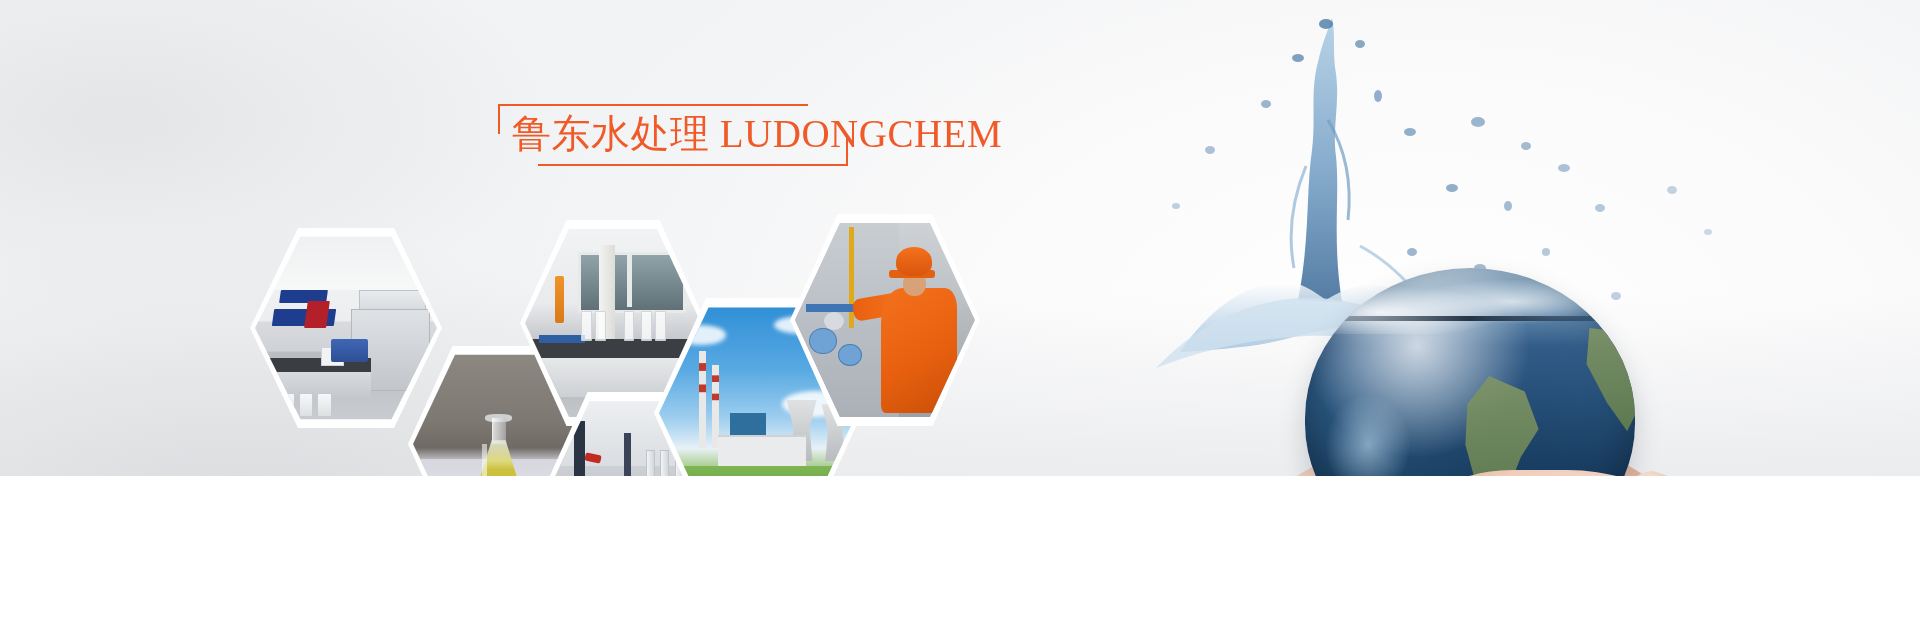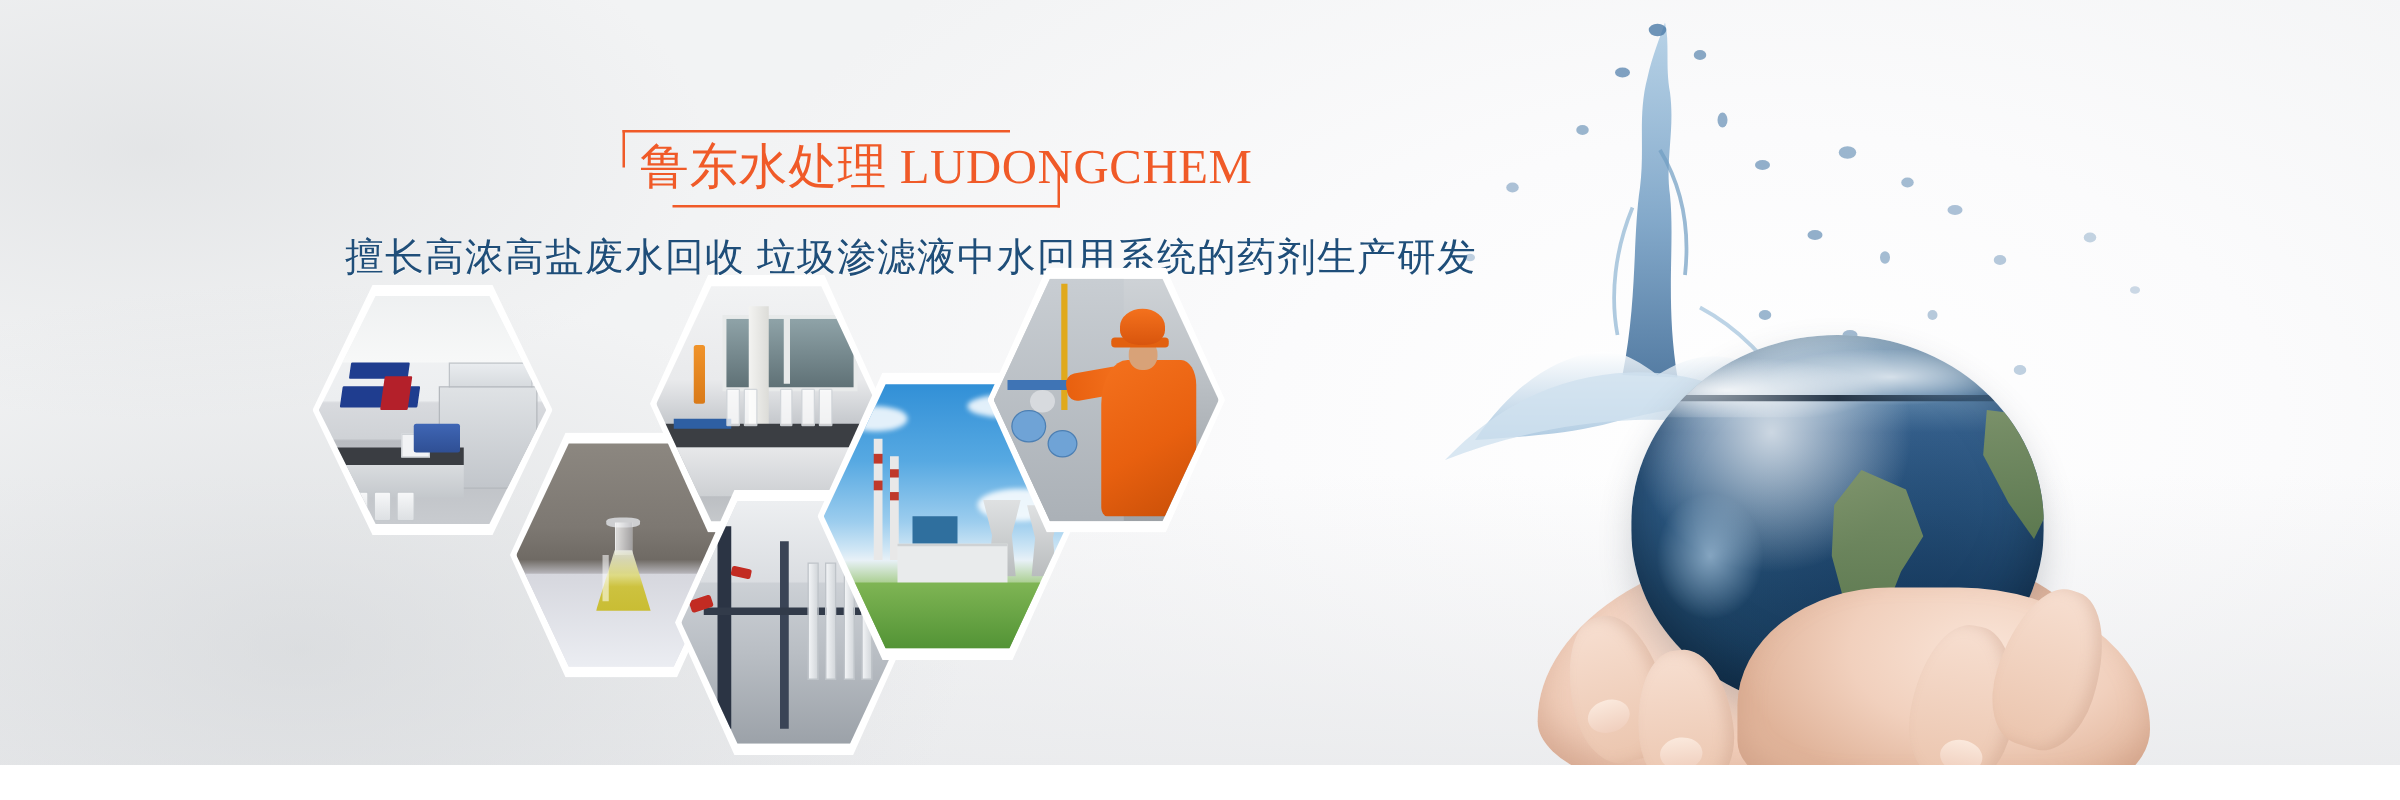--- a/index.html
+++ b/index.html
@@ -2,21 +2,21 @@
 <html><head>
 <meta charset="utf-8">
 <style>
   html,body{margin:0;padding:0;}
   body{
     width:1920px;height:640px;overflow:hidden;
     font-family:"Liberation Sans", sans-serif;
     background:#ffffff;
   }
   .stage{
-    position:relative;width:1920px;height:612px;overflow:hidden;
+    position:relative;width:1920px;height:476px;overflow:hidden;
     background:
       radial-gradient(ellipse 900px 520px at 1420px 340px, #ffffff 0%, #fbfbfc 45%, #f2f3f4 100%),
       linear-gradient(160deg,#e9eaec 0%,#eceded 18%,#f4f5f5 42%,#fafafa 70%,#ffffff 100%);
   }
   
   .bg-shade{
     position:absolute;inset:0;
     background:
       radial-gradient(ellipse 760px 420px at 240px 520px, rgba(205,208,211,.55) 0%, rgba(205,208,211,0) 70%),
       radial-gradient(ellipse 620px 300px at 120px 120px, rgba(216,218,220,.55) 0%, rgba(216,218,220,0) 72%),
@@ -190,21 +190,20 @@
   <div class="bg-shade"></div>
 
   <div class="title-wrap">
     <div class="title-frame-tl"></div>
     <div class="title-frame-top"></div>
     <div class="title-frame-br"></div>
     <div class="title-frame-bottom"></div>
     <div class="title-text">鲁东水处理 LUDONGCHEM</div>
   </div>
 
-  <div class="subtitle">擅长高浓高盐废水回收 垃圾渗滤液中水回用系统的药剂生产研发</div>
 
   <div class="hex-cluster">
 
     <div class="hex-ring" style="left:0px;top:0px;width:192px;height:200px;">
       <div class="hex" style="left:5px;top:5px;width:182px;height:190px;">
         <div class="ph-lab1">
           <div class="ceil"></div>
           <div class="cab2"></div>
           <div class="cab"></div>
           <div class="slog1"></div>

